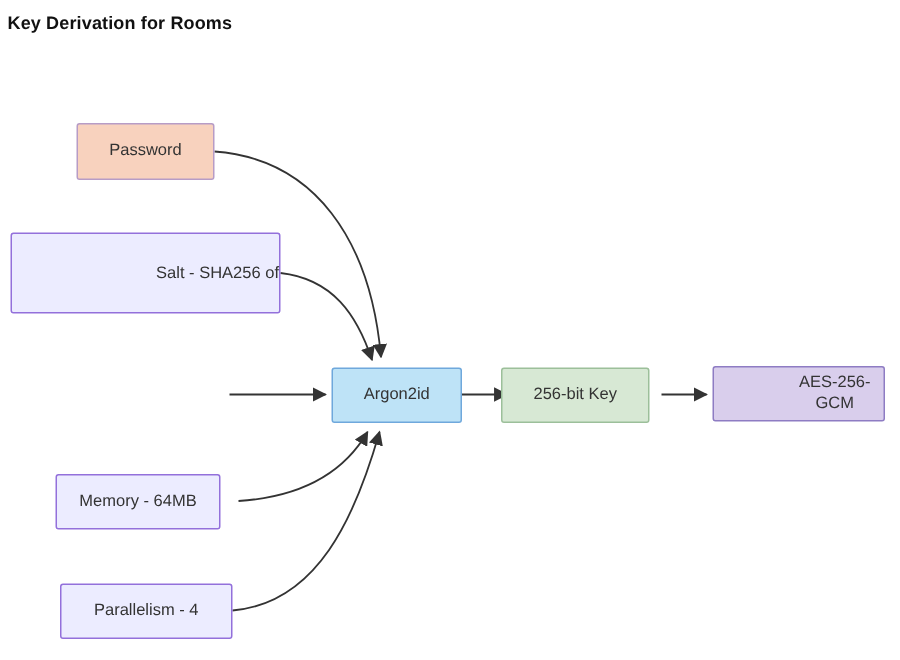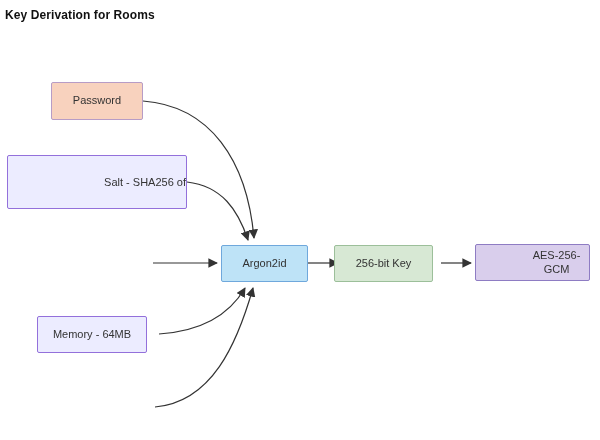--- a/index.html
+++ b/index.html
@@ -79,20 +79,23 @@
     <span>
       <span class="line">Salt - SHA256 of</span>
     </span>
   </div>
 
 
   <div class="node param" style="left:37px; top:316px; width:110px; height:37px;">
     <span>Memory - 64MB</span>
   </div>
 
+  <div class="node param" style="left:40px; top:389px; width:115px; height:37px;">
+    <span>Parallelism - 4</span>
+  </div>
 
   <div class="node argon" style="left:221px; top:245px; width:87px; height:37px;">
     <span>Argon2id</span>
   </div>
 
   <div class="node key" style="left:334px; top:245px; width:99px; height:37px;">
     <span>256-bit Key</span>
   </div>
 
   <div class="node aes" style="left:475px; top:244px; width:115px; height:37px;padding-left:48px;">

